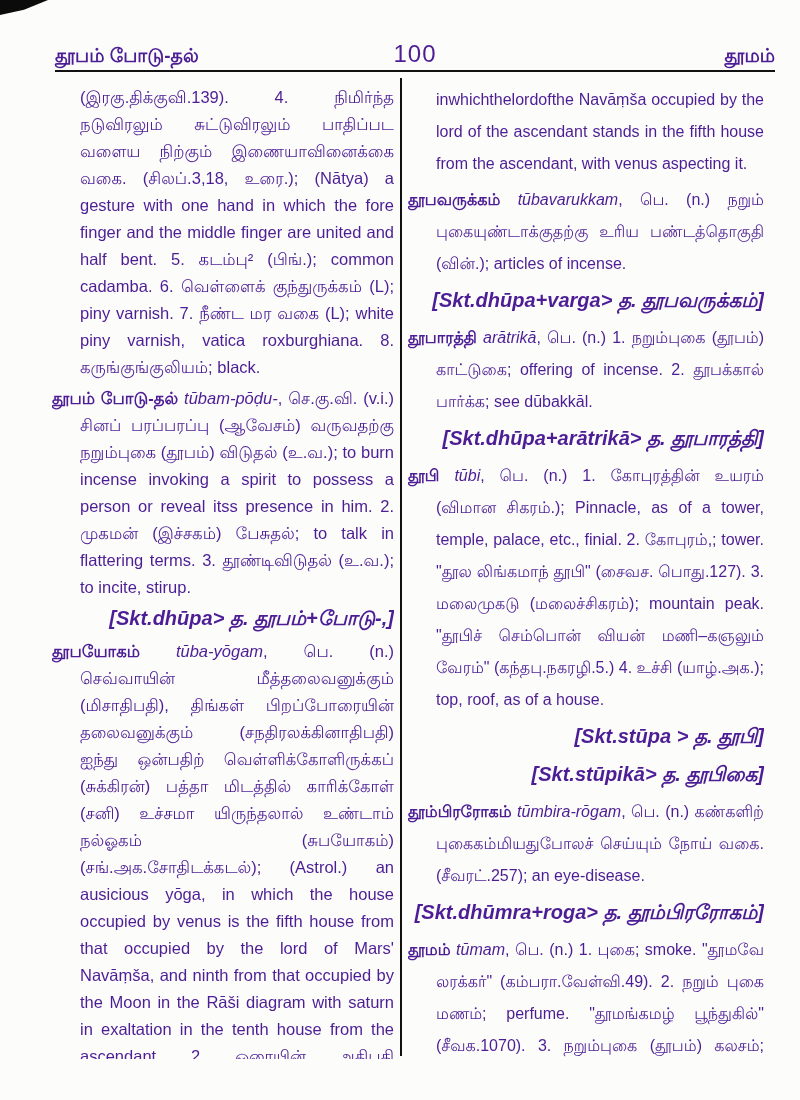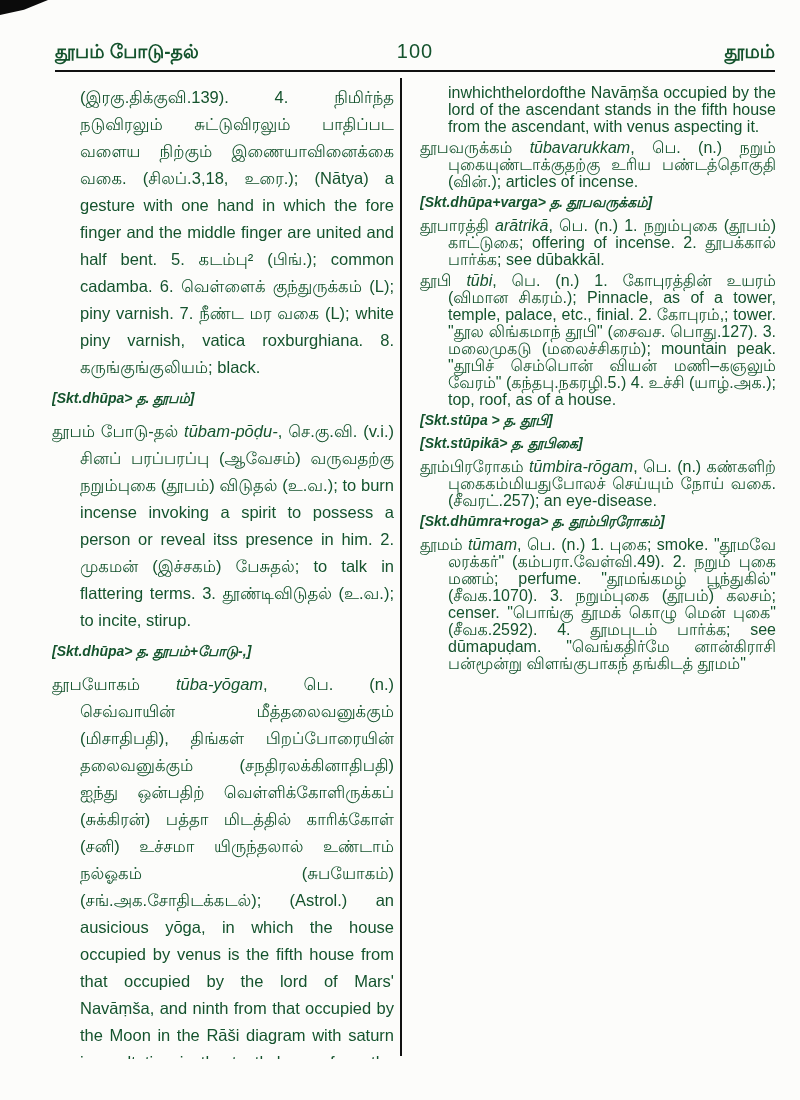--- a/index.html
+++ b/index.html
@@ -1,91 +1,91 @@
 <!DOCTYPE html>
 <html><head>
 <meta charset="utf-8">
 <style>
   html,body{margin:0;padding:0;}
   .page{
     position:relative;
     width:800px;height:1100px;
     background:#fcfcfa;
-    color:#14532d;
+    color:#4c1d95;
     font-family:"Liberation Sans",sans-serif;
     overflow:hidden;
   }
   .corner-artifact{
     position:absolute;top:0;left:0;width:48px;height:15px;
     background:#0b0b0b;
     clip-path:polygon(0 0,100% 0,50% 65%,0 100%);
   }
   .page-header{
     position:absolute;top:40px;left:55px;width:720px;
     display:flex;align-items:baseline;
     font-size:19px;font-weight:bold;
   }
   .ph-left{flex:1;text-align:left;}
-  .ph-center{flex:0 0 auto;font-weight:normal;font-size:20px;letter-spacing:1px;}
+  .ph-center{flex:0 0 auto;font-weight:normal;font-size:24px;letter-spacing:1px;}
   .ph-right{flex:1;text-align:right;}
   .header-rule{
     position:absolute;top:70px;left:55px;width:720px;height:2px;
     background:#111;
   }
   .column-divider{
     position:absolute;top:78px;left:400px;width:2px;height:978px;
     background:#111;
   }
   .col{
     position:absolute;top:84px;
     text-align:justify;
     overflow:hidden;
   }
   .col-left{left:52px;width:342px;height:975px;font-size:16.5px;line-height:27px;}
-  .col-right{left:420px;width:356px;height:975px;font-size:16px;line-height:17px;}
+  .col-right{left:408px;width:356px;height:975px;font-size:16px;line-height:32px;}
   .cont{margin:0 0 4px 0;padding-left:28px;}
   .entry{margin:0 0 4px 0;padding-left:28px;text-indent:-28px;}
   .etym{
     margin:3px 0 6px 0;padding:0;
-    text-align:left;
+    text-align:right;
     font-weight:bold;font-style:italic;
-    font-size:14px;
+    font-size:20px;
   }
-  .hw{font-weight:normal;}
+  .hw{font-weight:bold;}
   .tr{font-style:italic;}
 </style>
 </head>
 <body>
 
 <div class="page">
 
   <div class="corner-artifact"></div>
 
   <div class="page-header">
     <span class="ph-left">தூபம் போடு-தல்</span>
     <span class="ph-center">100</span>
     <span class="ph-right">தூமம்</span>
   </div>
 
   <div class="header-rule"></div>
   <div class="column-divider"></div>
 
   <div class="col col-left">
     <p class="cont">(இரகு.திக்குவி.139). 4. நிமிர்ந்த நடுவிரலும் சுட்டுவிரலும் பாதிப்பட வளைய நிற்கும் இணையாவினைக்கை வகை. (சிலப்.3,18, உரை.); (Nātya) a gesture with one hand in which the fore finger and the middle finger are united and half bent. 5. கடம்பு² (பிங்.); common cadamba. 6. வெள்ளைக் குந்துருக்கம் (L); piny varnish. 7. நீண்ட மர வகை (L); white piny varnish, vatica roxburghiana. 8. கருங்குங்குலியம்; black.</p>
-    <p class="etym">[Skt.dhūpa&gt; த. தூபம்]</p>
     <p class="entry"><span class="hw">தூபம் போடு-தல்</span> <span class="tr">tūbam-pōḍu-</span><span>, செ.கு.வி. (v.i.) சினப் பரப்பரப்பு (ஆவேசம்) வருவதற்கு நறும்புகை (தூபம்) விடுதல் (உ.வ.); to burn incense invoking a spirit to possess a person or reveal itss presence in him. 2. முகமன் (இச்சகம்) பேசுதல்; to talk in flattering terms. 3. தூண்டிவிடுதல் (உ.வ.); to incite, stirup.</span></p>
     <p class="etym">[Skt.dhūpa&gt; த. தூபம்+போடு-,]</p>
     <p class="entry"><span class="hw">தூபயோகம்</span> <span class="tr">tūba-yōgam</span><span>, பெ. (n.) செவ்வாயின் மீத்தலைவனுக்கும் (மிசாதிபதி), திங்கள் பிறப்போரையின் தலைவனுக்கும் (சநதிரலக்கினாதிபதி) ஐந்து ஒன்பதிற் வெள்ளிக்கோளிருக்கப் (சுக்கிரன்) பத்தா மிடத்தில் காரிக்கோள் (சனி) உச்சமா யிருந்தலால் உண்டாம் நல்ஓகம் (சுபயோகம்) (சங்.அக.சோதிடக்கடல்); (Astrol.) an ausicious yōga, in which the house occupied by venus is the fifth house from that occupied by the lord of Mars' Navāṃša, and ninth from that occupied by the Moon in the Rāši diagram with saturn in exaltation in the tenth house from the ascendant. 2. ஒரையின் அதிபதி (இலக்கினாதிபதி) நின்ற அங்கிசத்தின் தலைவன் (அதிபதி) ஐந்தா மிடத்திலிருக்க அதனை வெள்ளிக்கோள் (சுக்கிரன்.) பார்க்கில் வரும் ஓகம் (யோகம்); (Astrol.) an auspicious Yōga</span></p>
   </div>
 
   <div class="col col-right">
     <p class="cont">inwhichthelordofthe Navāṃša occupied by the lord of the ascendant stands in the fifth house from the ascendant, with venus aspecting it.</p>
     <p class="entry"><span class="hw">தூபவருக்கம்</span> <span class="tr">tūbavarukkam</span><span>, பெ. (n.) நறும் புகையுண்டாக்குதற்கு உரிய பண்டத்தொகுதி (வின்.); articles of incense.</span></p>
     <p class="etym">[Skt.dhūpa+varga&gt; த. தூபவருக்கம்]</p>
     <p class="entry"><span class="hw">தூபாரத்தி</span> <span class="tr">arātrikā</span><span>, பெ. (n.) 1. நறும்புகை (தூபம்) காட்டுகை; offering of incense. 2. தூபக்கால் பார்க்க; see dūbakkāl.</span></p>
+    <p class="etym">[Skt.dhūpa+arātrikā&gt; த. தூபாரத்தி]</p>
     <p class="entry"><span class="hw">தூபி</span> <span class="tr">tūbi</span><span>, பெ. (n.) 1. கோபுரத்தின் உயரம் (விமான சிகரம்.); Pinnacle, as of a tower, temple, palace, etc., finial. 2. கோபுரம்,; tower. "தூல லிங்கமாந் தூபி" (சைவச. பொது.127). 3. மலைமுகடு (மலைச்சிகரம்); mountain peak. "தூபிச் செம்பொன் வியன் மணி–கஞலும் வேரம்" (கந்தபு.நகரழி.5.) 4. உச்சி (யாழ்.அக.); top, roof, as of a house.</span></p>
     <p class="etym">[Skt.stūpa &gt; த. தூபி]</p>
     <p class="etym">[Skt.stūpikā&gt; த. தூபிகை]</p>
     <p class="entry"><span class="hw">தூம்பிரரோகம்</span> <span class="tr">tūmbira-rōgam</span><span>, பெ. (n.) கண்களிற் புகைகம்மியதுபோலச் செய்யும் நோய் வகை. (சீவரட்.257); an eye-disease.</span></p>
     <p class="etym">[Skt.dhūmra+roga&gt; த. தூம்பிரரோகம்]</p>
     <p class="entry"><span class="hw">தூமம்</span> <span class="tr">tūmam</span><span>, பெ. (n.) 1. புகை; smoke. "தூமவே லரக்கர்" (கம்பரா.வேள்வி.49). 2. நறும் புகை மணம்; perfume. "தூமங்கமழ் பூந்துகில்" (சீவக.1070). 3. நறும்புகை (தூபம்) கலசம்; censer. "பொங்கு தூமக் கொழு மென் புகை" (சீவக.2592). 4. தூமபுடம் பார்க்க; see dūmapuḍam. "வெங்கதிர்மே னான்கிராசி பன்மூன்று விளங்குபாகந் தங்கிடத் தூமம்"</span></p>
   </div>
 
 </div>
 

